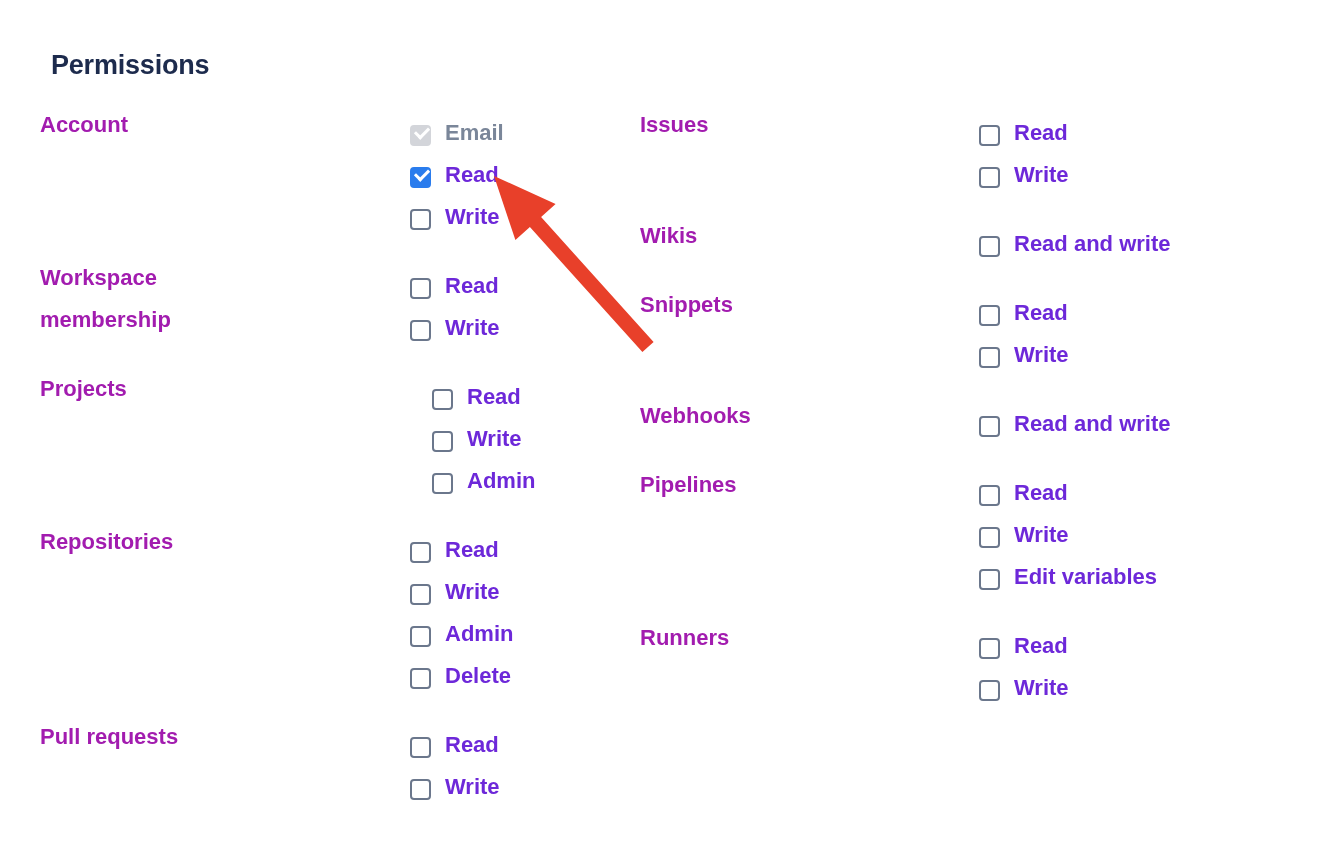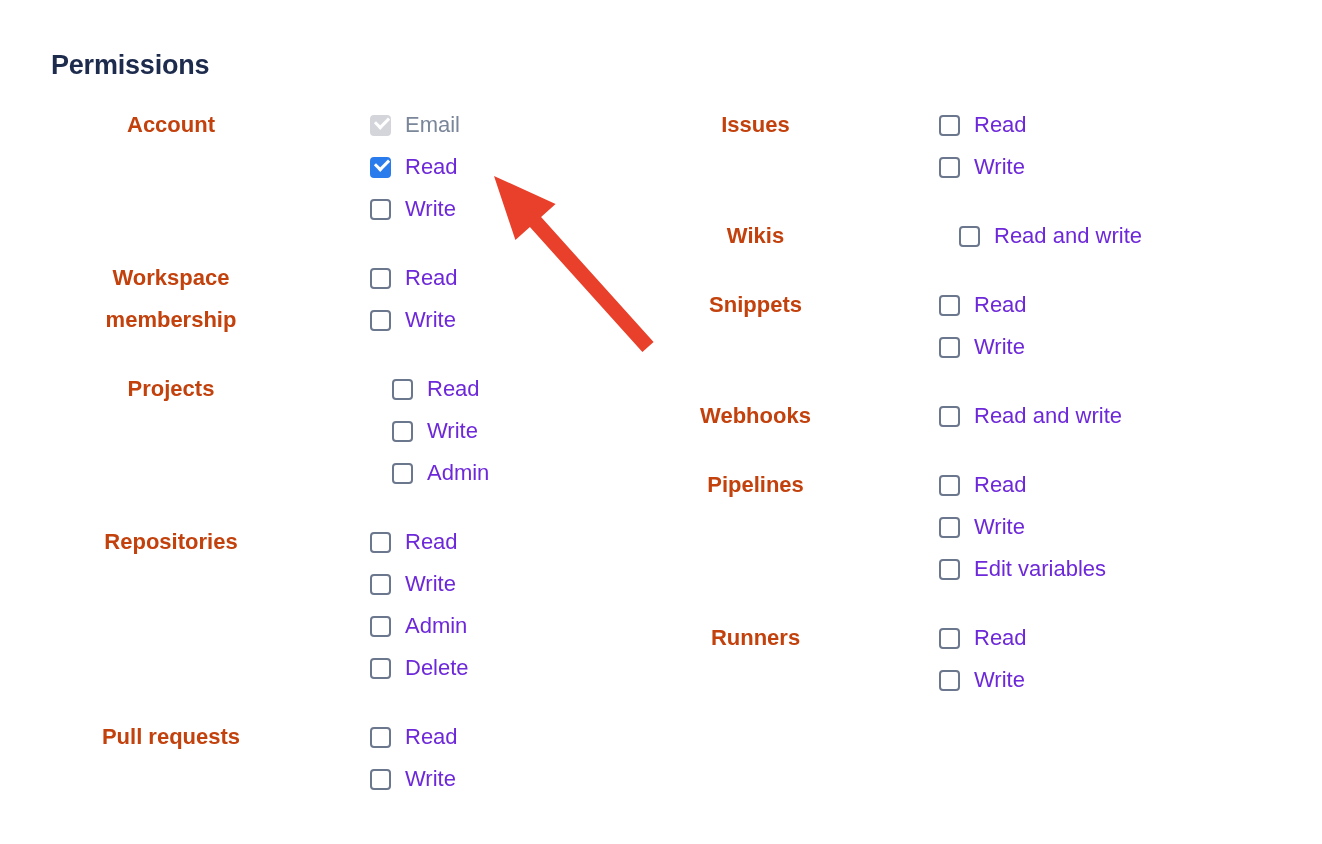--- a/index.html
+++ b/index.html
@@ -32,40 +32,42 @@
   }
   .col-left  { left: 0px;   top: 104px; width: 660px; }
   .col-right { left: 600px; top: 104px; width: 700px; }
 
   
   .group {
     display: flex;
     align-items: flex-start;
   }
   .group-label {
-    text-align: center;
+    text-align: left;
     font-size: 22px;
     font-weight: bold;
-    color: #c2410c;
+    color: #a21caf;
     line-height: 42px;
     flex: 0 0 auto;
     white-space: pre-line;
+    padding-left: 40px;
   }
   .col-left  .group-label { width: 342px; }
   .col-right .group-label { width: 311px; }
 
   .options {
     flex: 1 1 auto;
     padding-left: 28px;
   }
 
   .option-row {
     display: flex;
-    align-items: center;
+    align-items: flex-end;
     height: 42px;
+    font-weight: bold;
   }
 
   
   .checkbox {
     width: 21px;
     height: 21px;
     box-sizing: border-box;
     border-radius: 4px;
     flex: 0 0 auto;
     position: relative;
@@ -214,21 +216,21 @@
         <div class="option-row">
           <span class="checkbox"></span>
           <span class="option-label">Read</span>
         </div>
         <div class="option-row">
           <span class="checkbox"></span>
           <span class="option-label">Write</span>
         </div>
       </div>
     </div>
-    <div class="group" style="margin-bottom: 27px; gap: 20px;">
+    <div class="group" style="margin-bottom: 27px;">
       <div class="group-label">Wikis</div>
       <div class="options">
         <div class="option-row">
           <span class="checkbox"></span>
           <span class="option-label">Read and write</span>
         </div>
       </div>
     </div>
     <div class="group" style="margin-bottom: 27px;">
       <div class="group-label">Snippets</div>

